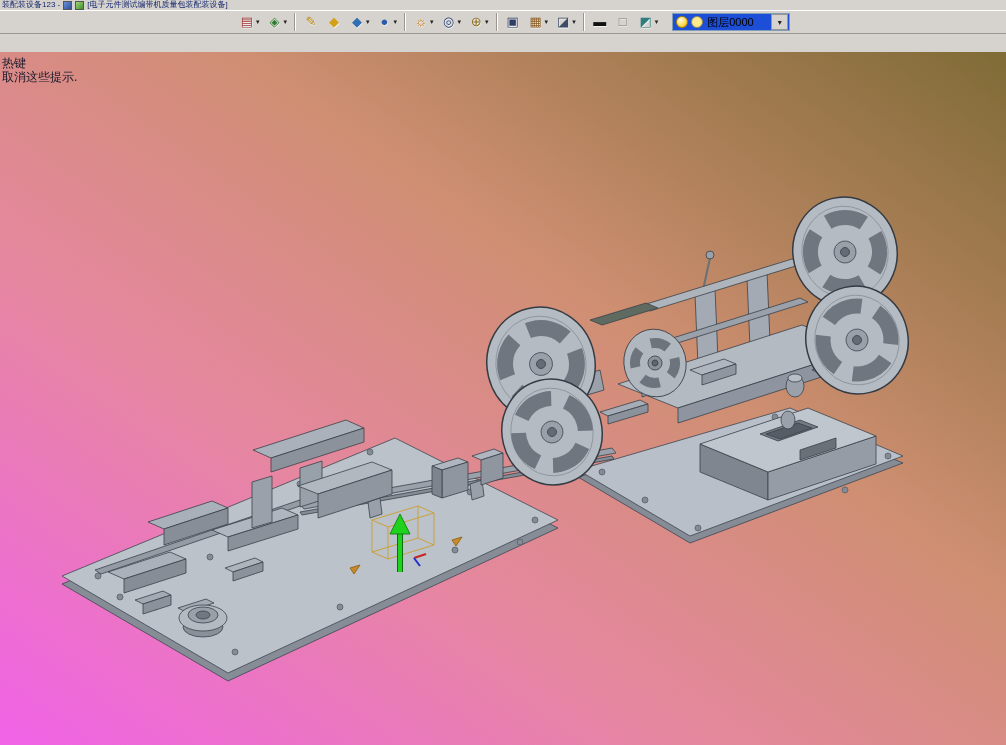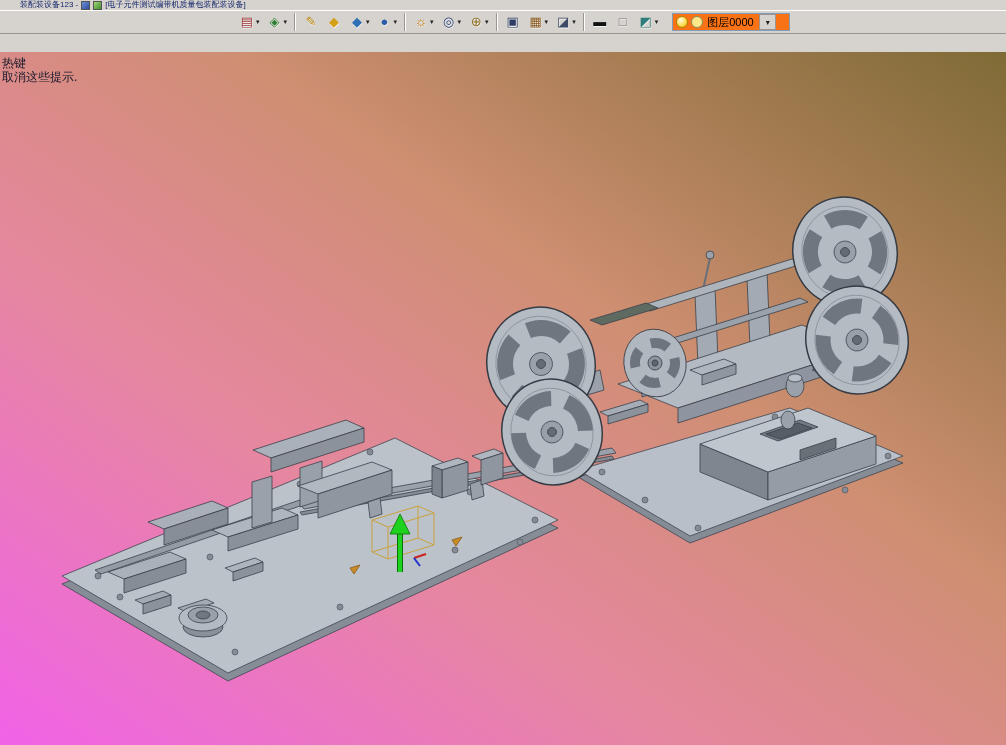--- a/index.html
+++ b/index.html
@@ -3,21 +3,21 @@
 <meta charset="utf-8">
 <style>
   html,body{margin:0;padding:0;}
   body{
     width:1006px;height:745px;overflow:hidden;position:relative;
     font-family:"Liberation Sans", sans-serif;background:#d6d3ce;
   }
   
   .titlebar{
     height:10px;background:#d6d3ce;white-space:nowrap;overflow:hidden;
-    font-size:8px;line-height:10px;color:#14266e;padding-left:20px;
+    font-size:8px;line-height:10px;color:#14266e;padding-left:2px;
     display:flex;align-items:center;gap:3px;
   }
   .mini-ic{width:7px;height:7px;display:inline-block;border:1px solid #555;}
   .mini-ic.blue{background:linear-gradient(135deg,#6f8fd6,#2a4fa0);}
   .mini-ic.green{background:linear-gradient(135deg,#9fd67a,#3f8f2a);}
   
   .toolbar{
     height:24px;background:#d6d3ce;border-top:1px solid #ffffff;
     border-bottom:1px solid #9a968f;display:flex;align-items:center;
     padding-left:236px;box-sizing:border-box;gap:1px;
@@ -25,22 +25,22 @@
   .tb{
     display:flex;align-items:center;height:20px;padding:0 2px;margin:0;
     background:transparent;border:1px solid transparent;cursor:pointer;
   }
   .glyph{font-size:13px;width:16px;text-align:center;line-height:18px;
          text-shadow:0.5px 0.5px 0 rgba(255,255,255,0.7);}
   .dd{font-size:7px;color:#222;margin-left:1px;}
   .sep{width:1px;height:18px;background:#9a968f;border-right:1px solid #ffffff;margin:0 3px;}
   
   .combo{
-    display:flex;align-items:center;background:#f97316;border:1px solid #7f9db9;
-    height:18px;margin-left:10px;padding:0 13px 0 3px;width:118px;box-sizing:border-box;
+    display:flex;align-items:center;background:#1d4ed8;border:1px solid #7f9db9;
+    height:18px;margin-left:10px;padding:0 1px 0 3px;width:118px;box-sizing:border-box;
   }
   .bulb{width:10px;height:10px;border-radius:50%;flex:0 0 auto;
         background:radial-gradient(circle at 35% 30%,#fffbe0,#ffd94a 60%,#d9a800);
         border:1px solid #a98600;}
   .layer-swatch{width:10px;height:10px;border-radius:50%;background:#ffe98a;
         border:1px solid #8a8a5a;margin-left:3px;flex:0 0 auto;}
   .combo-text{font-size:11px;margin-left:4px;flex:1;color:#000;}
   .combo-arrow{width:15px;height:14px;background:#d6d3ce;border:1px solid #9a968f;
         font-size:8px;display:flex;align-items:center;justify-content:center;color:#222;}
   

